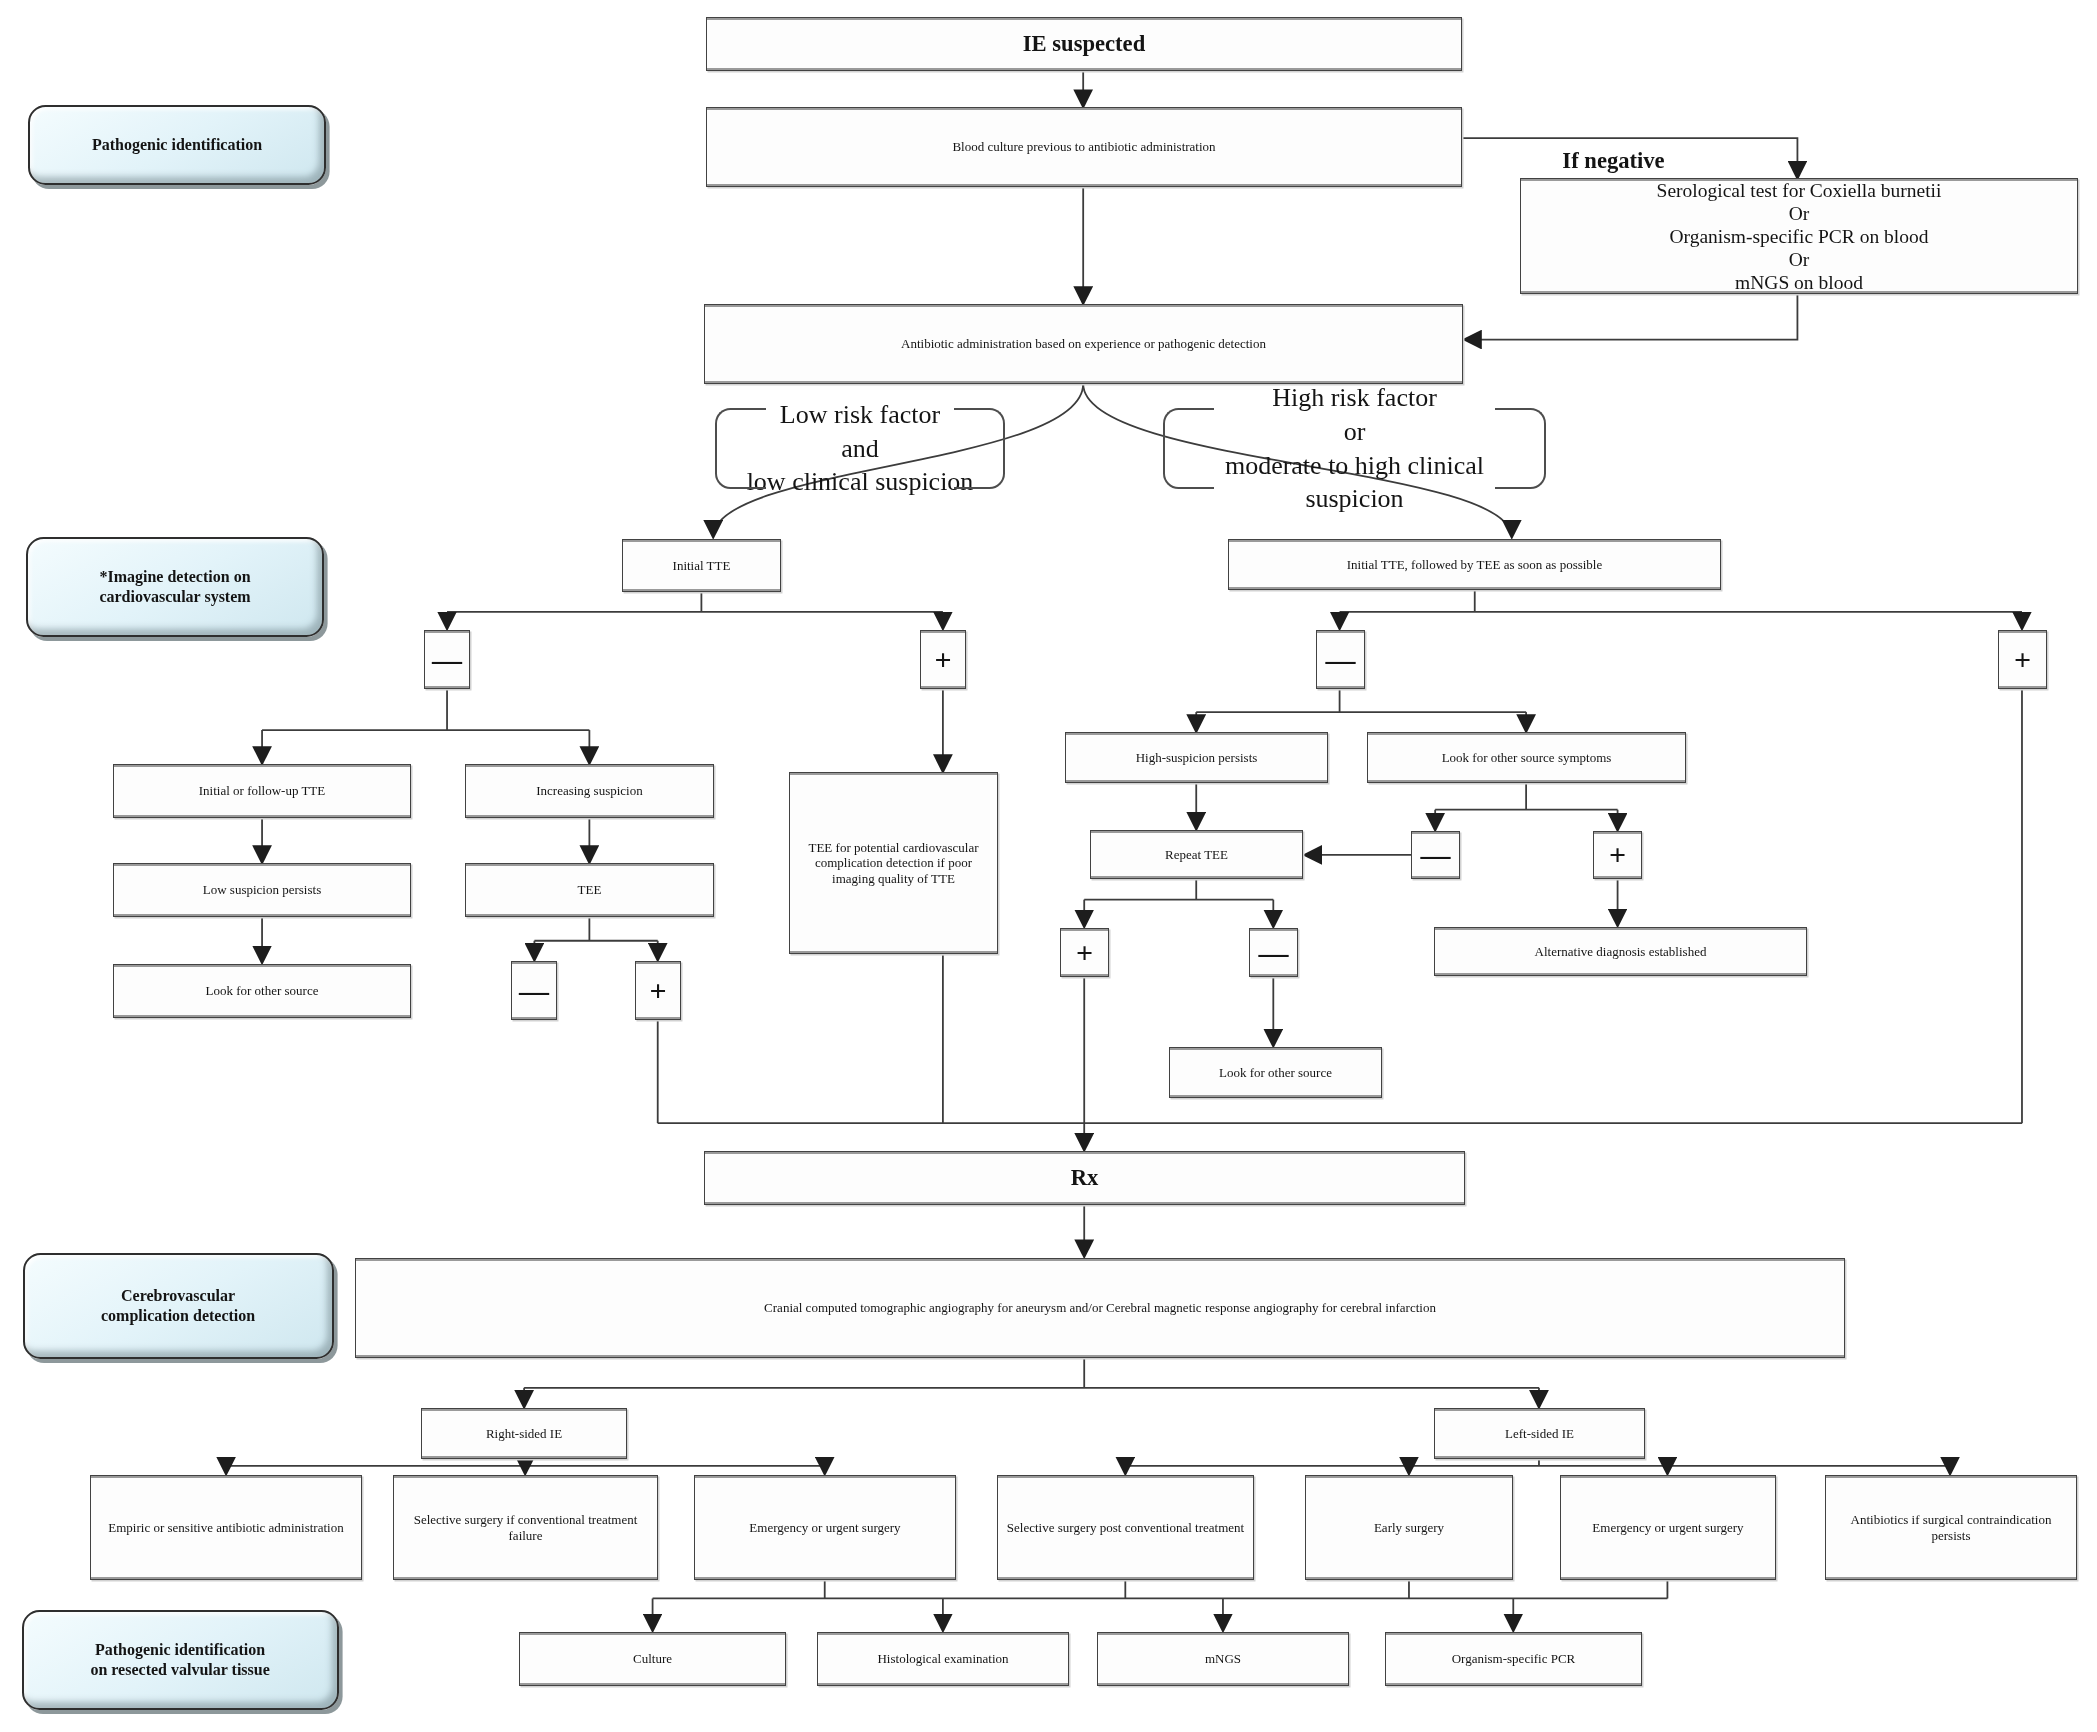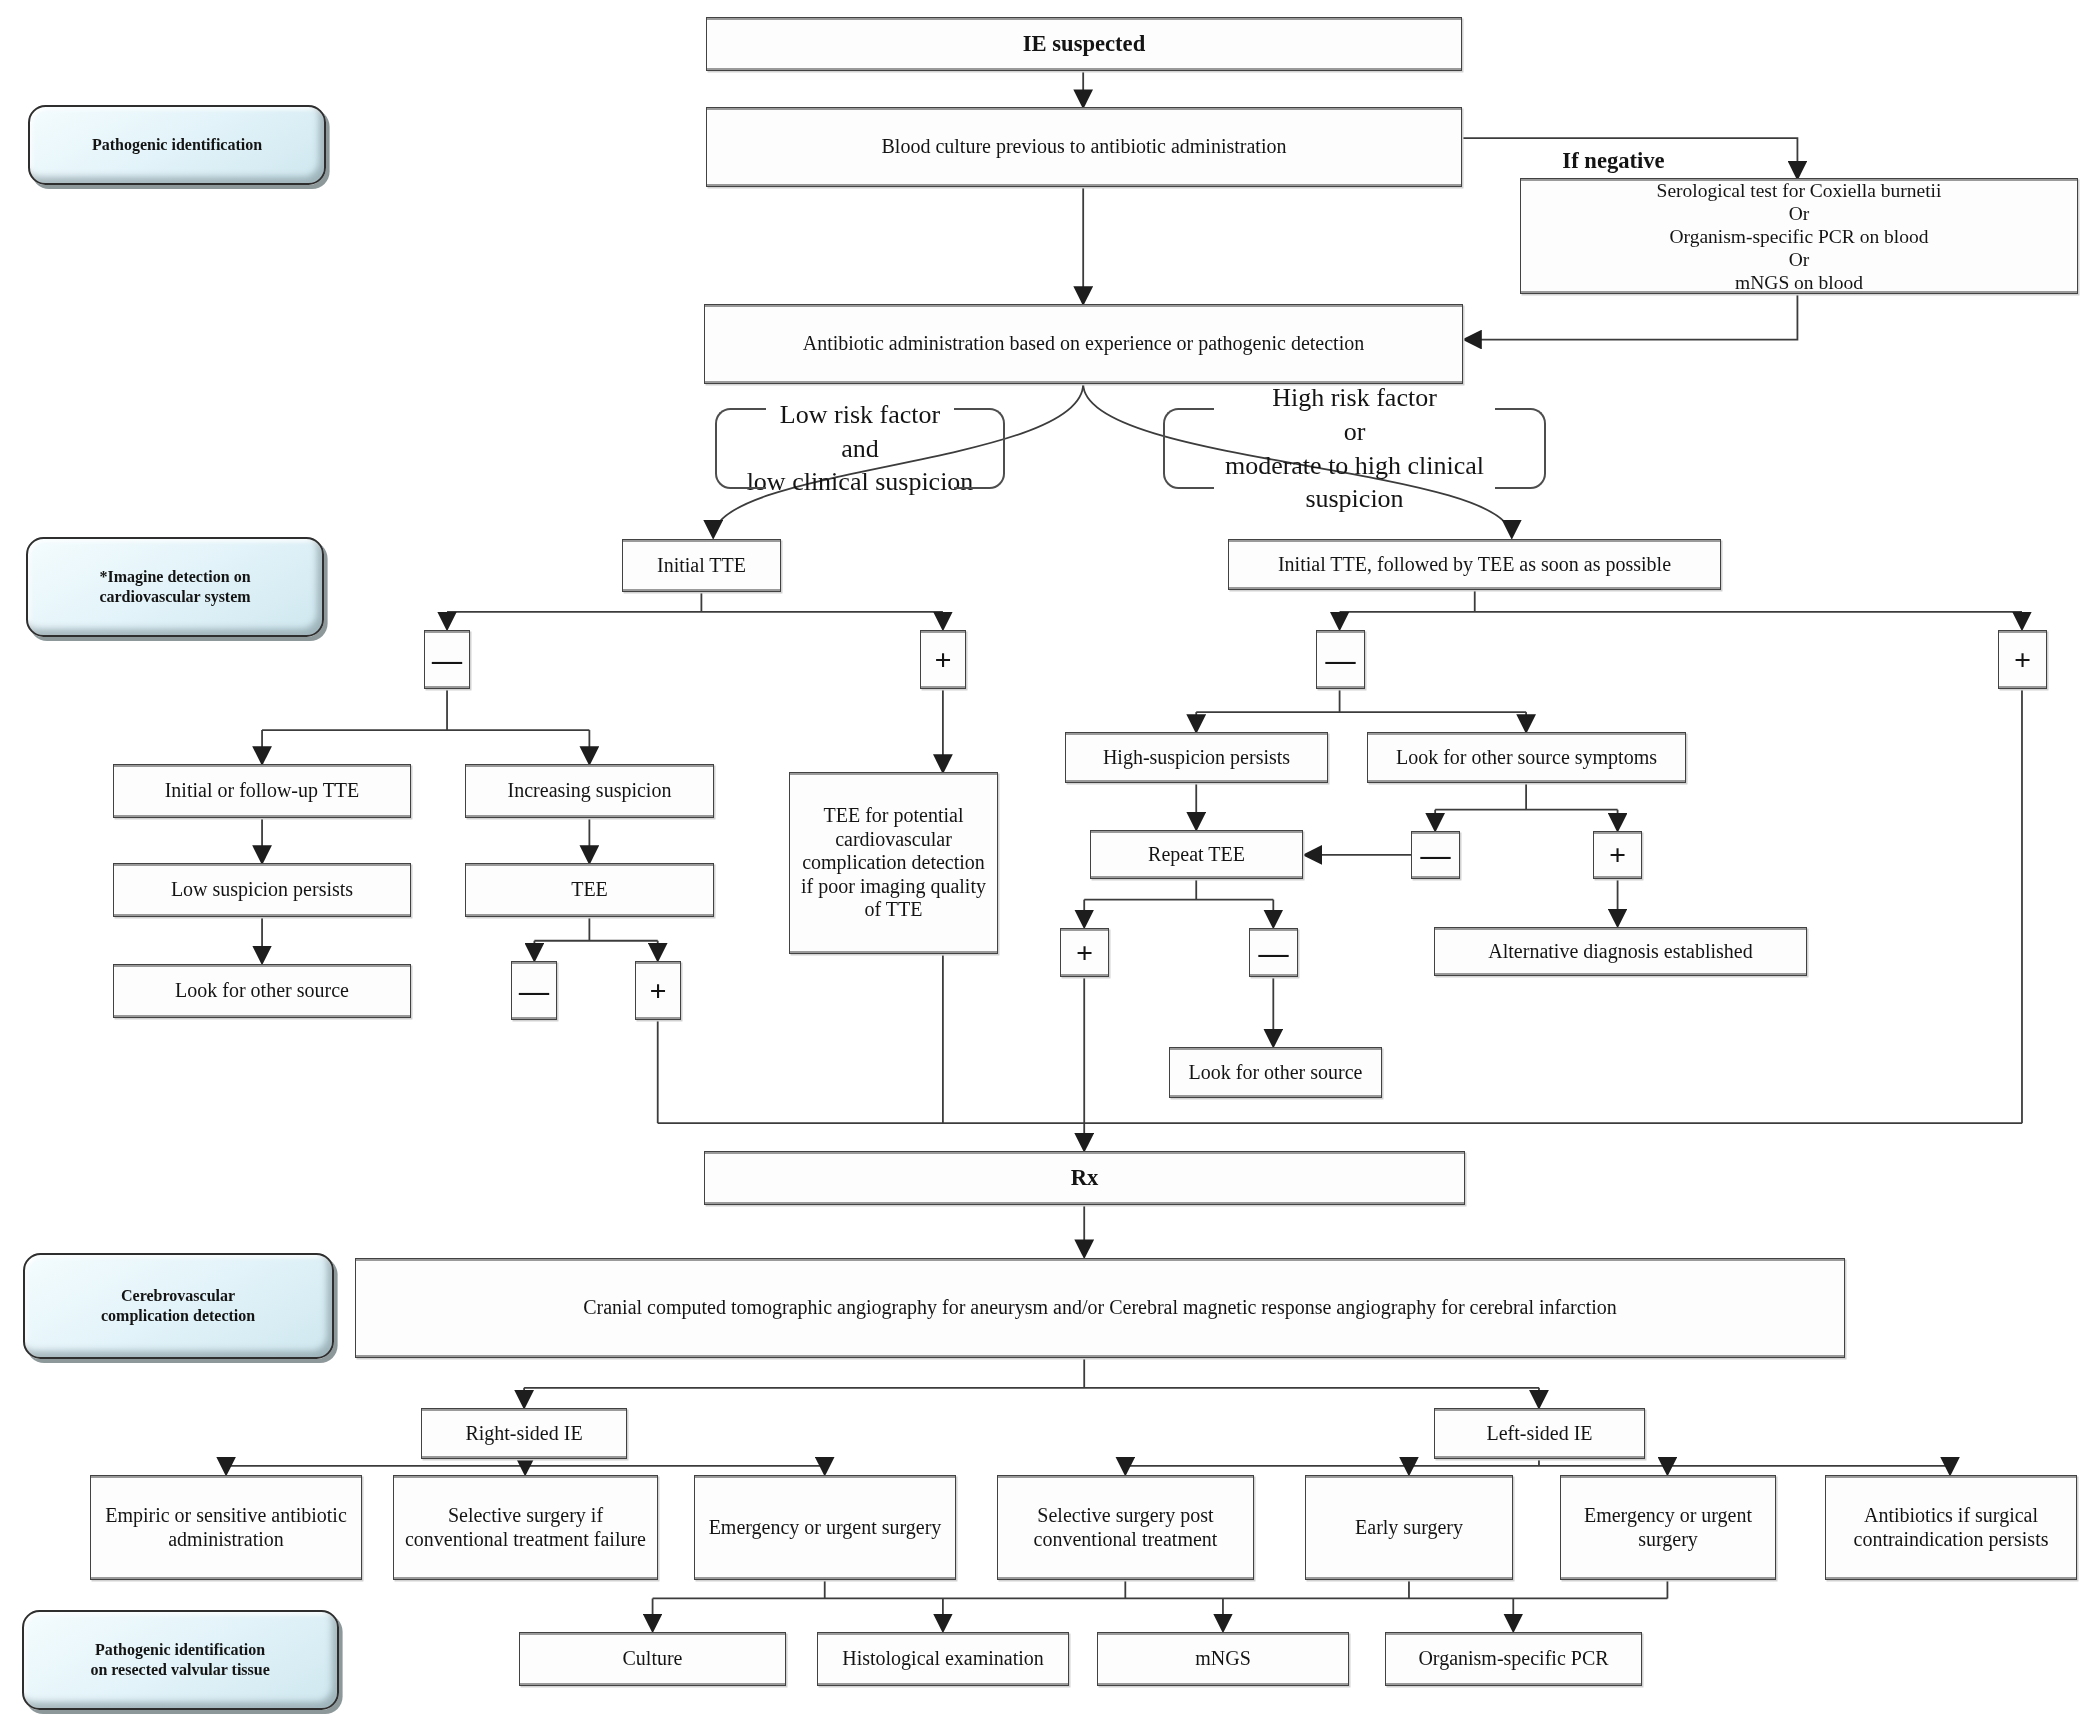--- a/index.html
+++ b/index.html
@@ -6,21 +6,21 @@
   #canvas{
     position:relative;width:2097px;height:1733px;background:#ffffff;
     font-family:"Liberation Serif","DejaVu Serif",serif;color:#141414;
   }
   #connectors{position:absolute;left:0;top:0;z-index:0;}
   .node{
     position:absolute;z-index:1;box-sizing:border-box;
     display:flex;align-items:center;justify-content:center;text-align:center;
     background:#fdfdfd;border:1px solid #424242;
     box-shadow:inset 0 2.1px 0 #9a9a9a, inset 0 -2.1px 0 #9a9a9a, 1.5px 1.5px 0 #d2d2d2;
-    font-size:20px;line-height:1.18;padding:3.1px 7.2px;white-space:pre-line;
+    font-size:13px;line-height:1.18;padding:3.1px 7.2px;white-space:pre-line;
   }
   .bold{font-weight:bold;font-size:22.6px;}
   .sign{font-size:30px;font-weight:600;padding:0;}
   .sidelabel{
     position:absolute;z-index:1;box-sizing:border-box;
     display:flex;align-items:center;justify-content:center;text-align:center;
     border:2.1px solid #2e2e2e;border-radius:17.5px;
     background:linear-gradient(150deg,#f4fcfe 0%,#e2f3f9 50%,#cfe7ef 100%);
     box-shadow:inset -5.1px -6.2px 6.2px rgba(110,130,136,.5), inset 2.1px 2.6px 4.1px rgba(255,255,255,.95), 3.6px 4.1px 0 #8d989b;
     font-weight:bold;font-size:16px;line-height:1.25;padding:4.1px 9.3px;white-space:pre-line;

